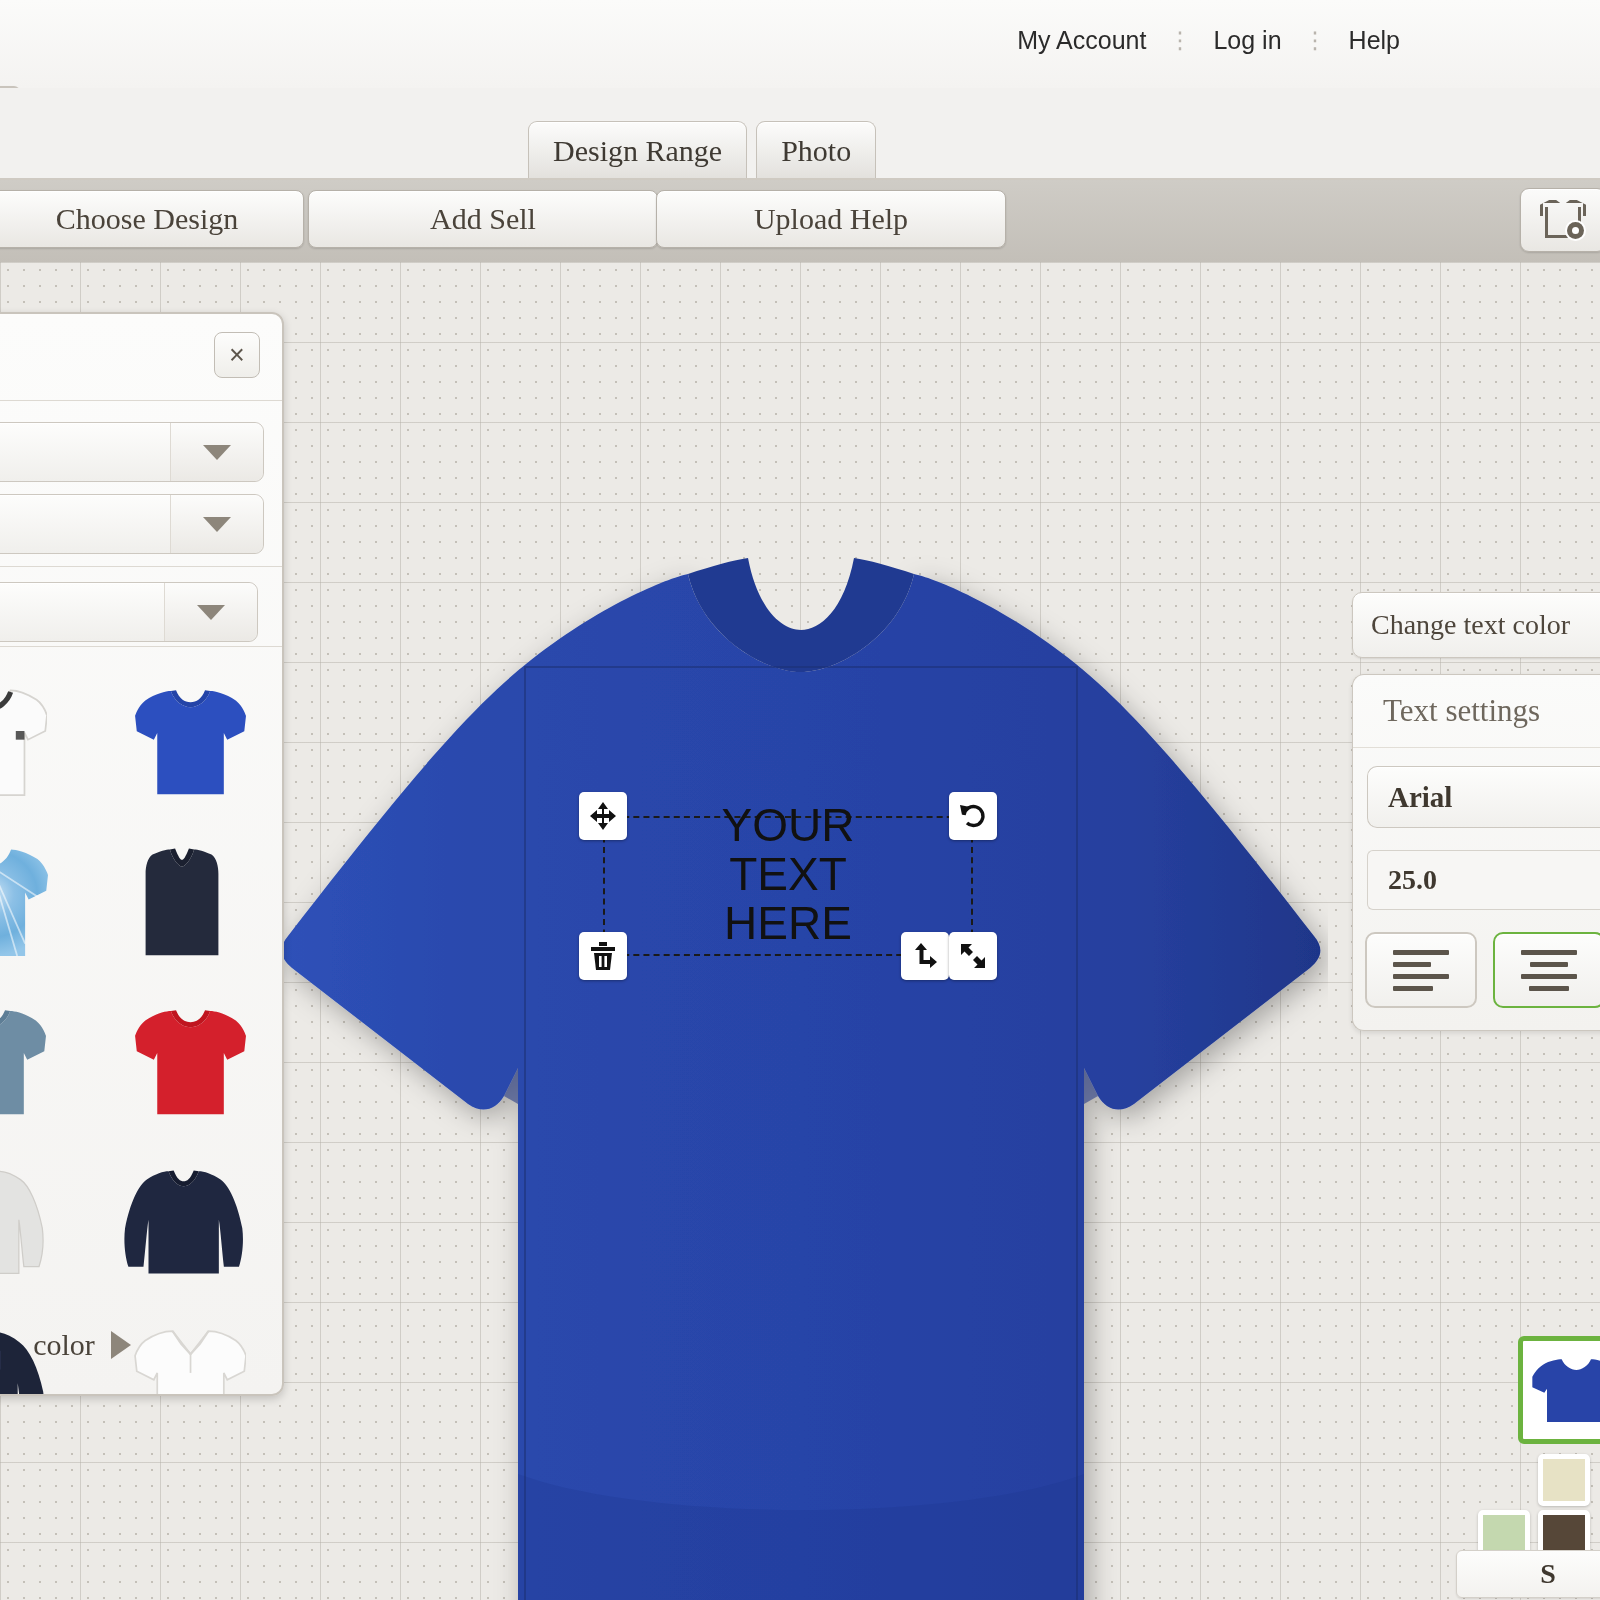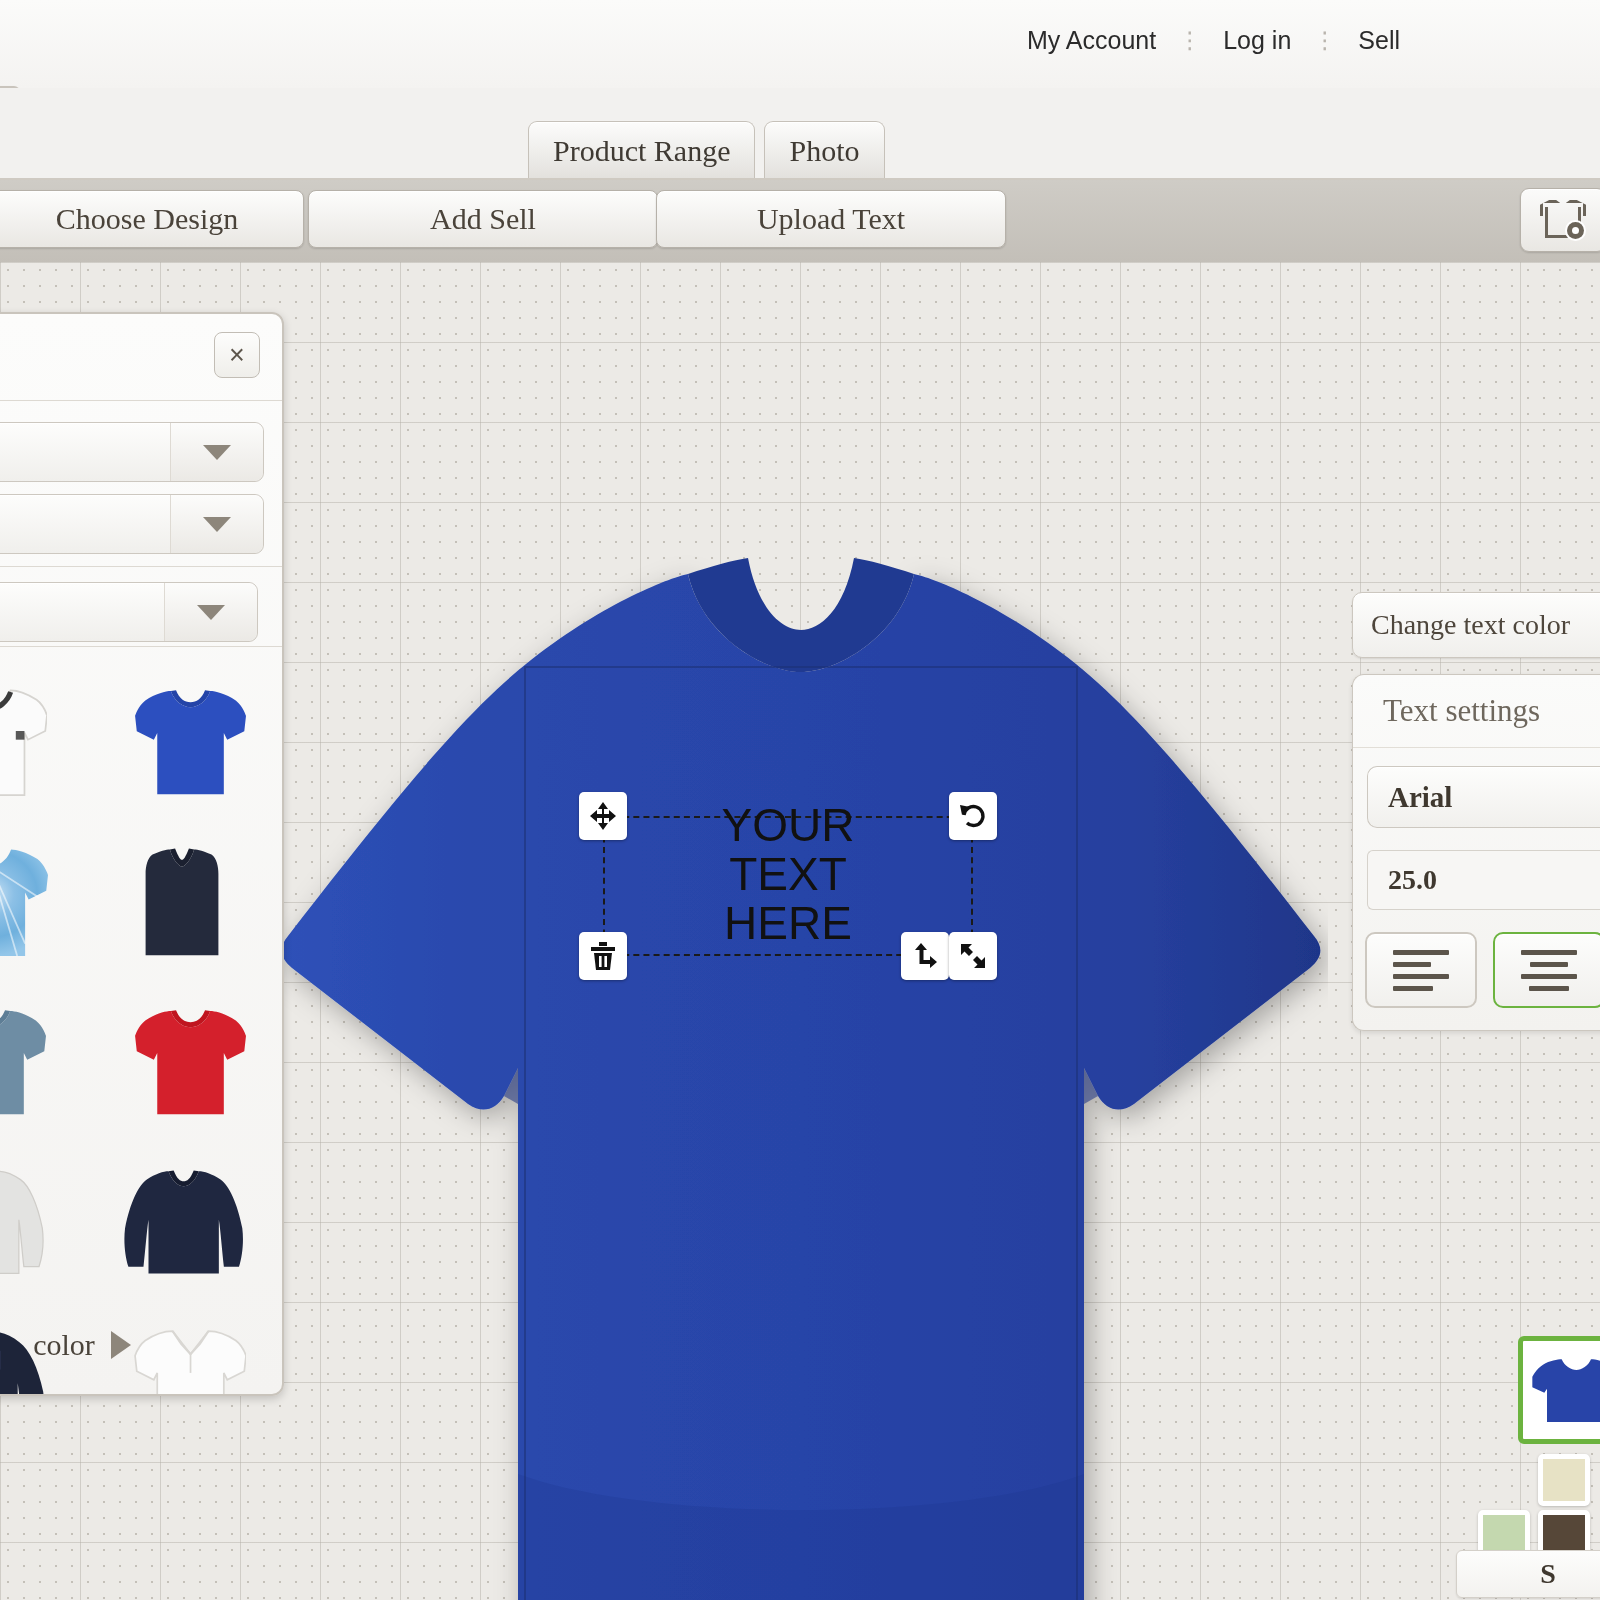--- a/index.html
+++ b/index.html
@@ -506,42 +506,42 @@
 <body>
 
 <div id="root">
 
   <div class="topbar">
     <div class="topnav">
       <a href="#">My Account</a>
       <span class="sep">⋮</span>
       <a href="#">Log in</a>
       <span class="sep">⋮</span>
-      <a href="#">Sell</a>
+      <a href="#">Help</a>
     </div>
   </div>
 
   <div class="logo-stub"></div>
 
   <div class="tabstrip">
     <div class="tabs">
       <div class="tab">
-        <span>Product Range</span>
+        <span>Design Range</span>
       </div>
       <div class="tab">
         <span>Photo</span>
       </div>
     </div>
     <div class="tabstrip-rule"></div>
   </div>
 
   <div class="subbar">
     <div class="subbar-btn" id="btn-choose-design">Choose Design</div>
     <div class="subbar-btn" id="btn-add-text">Add Sell</div>
-    <div class="subbar-btn" id="btn-upload-photo">Upload Text</div>
+    <div class="subbar-btn" id="btn-upload-photo">Upload Help</div>
     <div class="subbar-icon-btn">
       <span class="shirt-gear">
         <span class="shoulders"></span>
         <span class="body"></span>
         <span class="gear"></span>
       </span>
     </div>
   </div>
 
   <div class="canvas">

